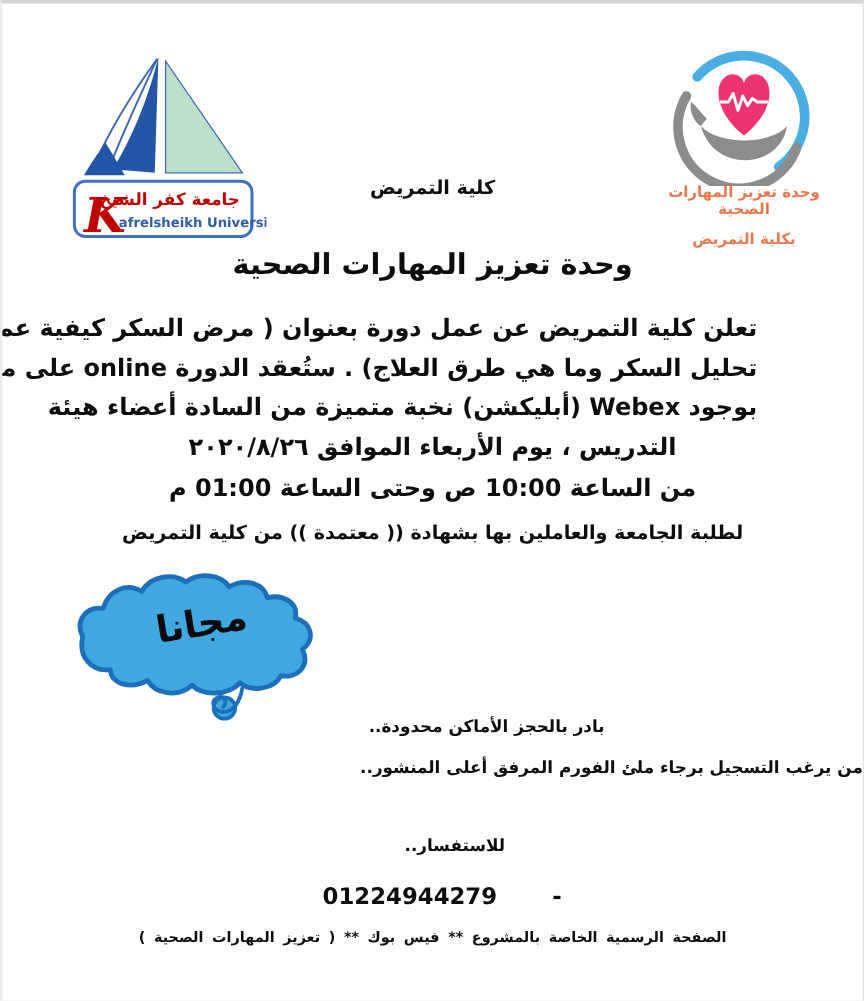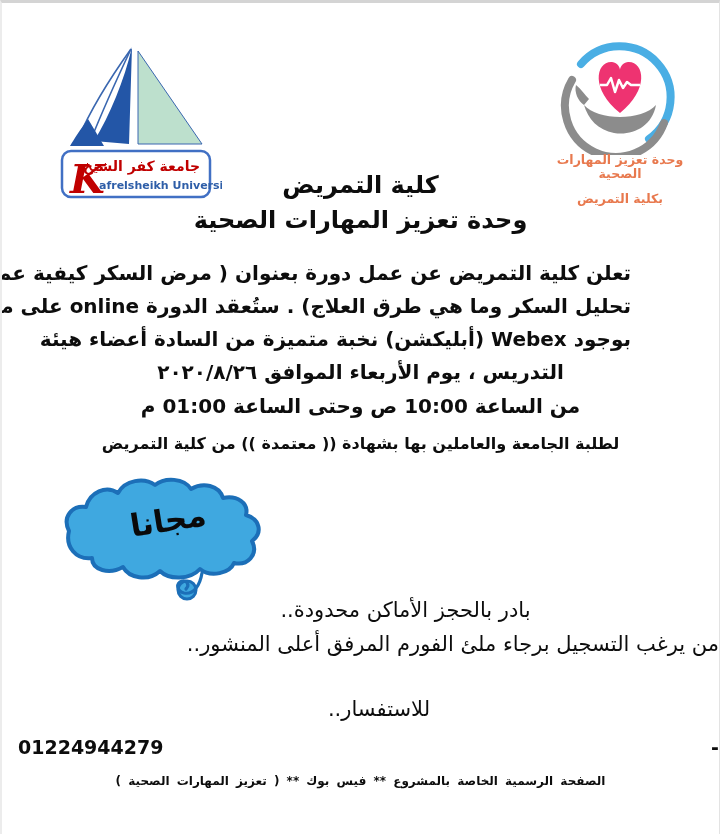--- a/index.html
+++ b/index.html
@@ -5,32 +5,32 @@
   html,body { margin:0; padding:0; background:#eee; }
   .page {
     position:relative; width:720px; height:834px; margin:0 auto;
     background:#ffffff; overflow:hidden;
     font-family:"DejaVu Sans", sans-serif;
     border-top:3px solid #d4d4d4; border-left:2px solid #ececec; border-right:1px solid #e3e3e3;
     box-sizing:border-box; color:#0d0d0d;
   }
   .abs { position:absolute; }
   .ctr { left:0; right:0; text-align:center; }
-  .flyer-title   { top:168px; font-size:24px; font-weight:bold; }
+  .flyer-title   { top:144px; font-size:16px; font-weight:bold; }
   .flyer-subtitle{ top:203px; font-size:24px; font-weight:bold; }
   .para { top:254px; left:88px; right:88px; text-align:center; font-size:20px; font-weight:bold; line-height:33px; }
   .para div { white-space:nowrap; }
   .time-line { top:391px; font-size:20px; font-weight:bold; }
   .cert-line { top:431px; font-size:16px; font-weight:bold; }
-  .note { font-size:21px; font-weight:normal; }
+  .note { font-size:14px; font-weight:bold; }
   .note-booking      { top:595px; left:90px; right:0; text-align:center; }
   .note-registration { top:629px;text-align:right; }
   .note-whatsapp     { top:660px; }
   .note-inquiry      { top:694px;margin-left:37px; }
-  .phones { top:733px; left:16px; right:0; display:flex; justify-content:space-between; gap:46px;
+  .phones { top:733px; left:16px; right:0; display:flex; justify-content:center; gap:46px;
             font-size:19px; font-weight:bold; direction:ltr; }
   .footer-line { top:771px; font-size:12px; font-weight:bold; word-spacing:3px; }
   .uni-logo  { left:48px; top:40px; }
   .unit-logo { left:532px; top:34px; }
   .unit-caption { left:532px; top:150px; width:172px; text-align:center;
                   color:#E8794E; font-size:12.5px; font-weight:bold; line-height:14px; }
   .unit-caption .l2 { margin-top:11px; }
   .cloud-wrap { left:58px; top:472px; width:214px; height:142px; }
   .free-text { left:96px; top:499px; width:140px; text-align:center;
                font-size:31px; font-weight:bold; transform:rotate(-9deg); color:#0a0a0a; }

